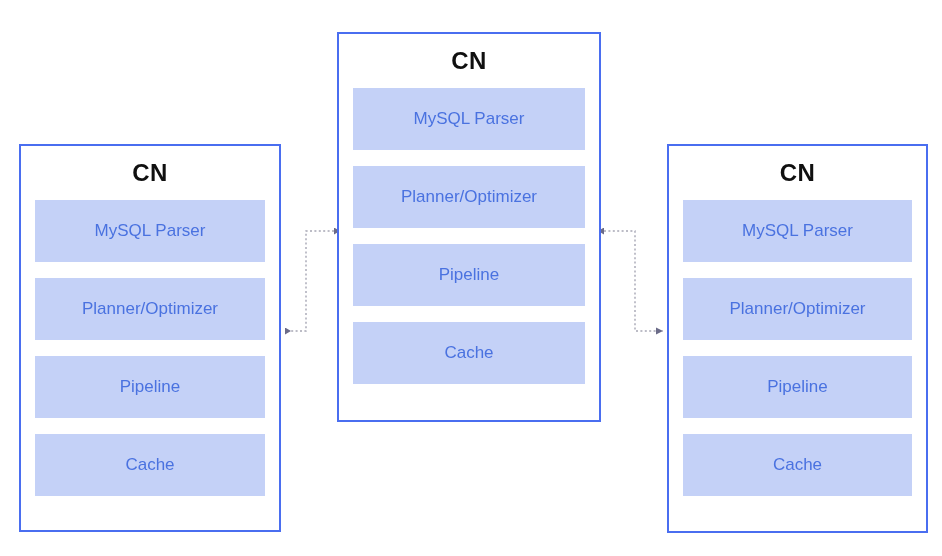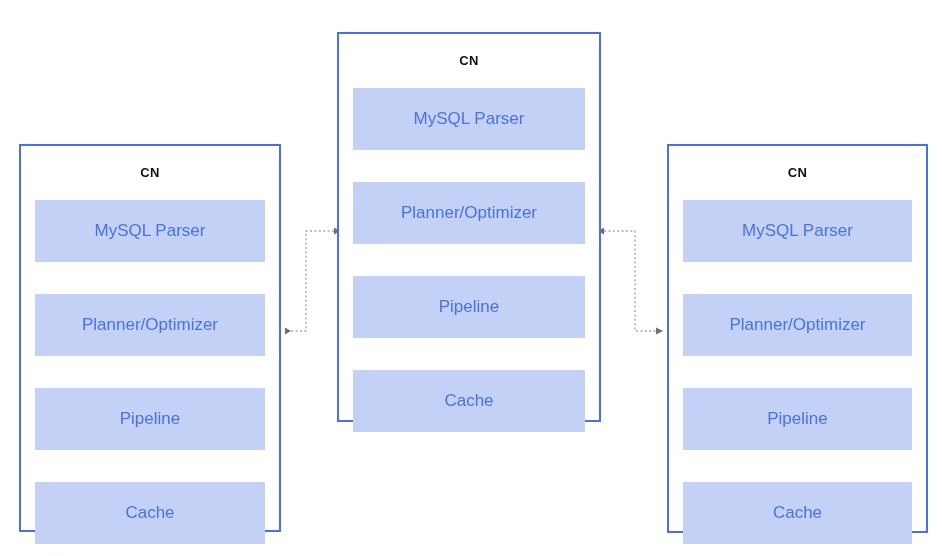--- a/index.html
+++ b/index.html
@@ -33,35 +33,35 @@
     border: 2px solid #4a6ef0;
     z-index: 2;
   }
 
   .cn-title {
     position: absolute;
     left: 0;
     right: 0;
     top: 14px;
     text-align: center;
-    font-size: 13px;
+    font-size: 24px;
     font-weight: bold;
     color: #101010;
     letter-spacing: 0.3px;
     line-height: 26px;
   }
 
   .cn-layers {
     position: absolute;
     left: 14px;
     right: 14px;
     top: 54px;
     display: flex;
     flex-direction: column;
-    gap: 32px;
+    gap: 16px;
     justify-content: center;
   }
 
   .cn-layer {
     height: 62px;
     background: #c4d1f7;
     display: flex;
     align-items: center;
     justify-content: center;
     color: #4a72e0;

